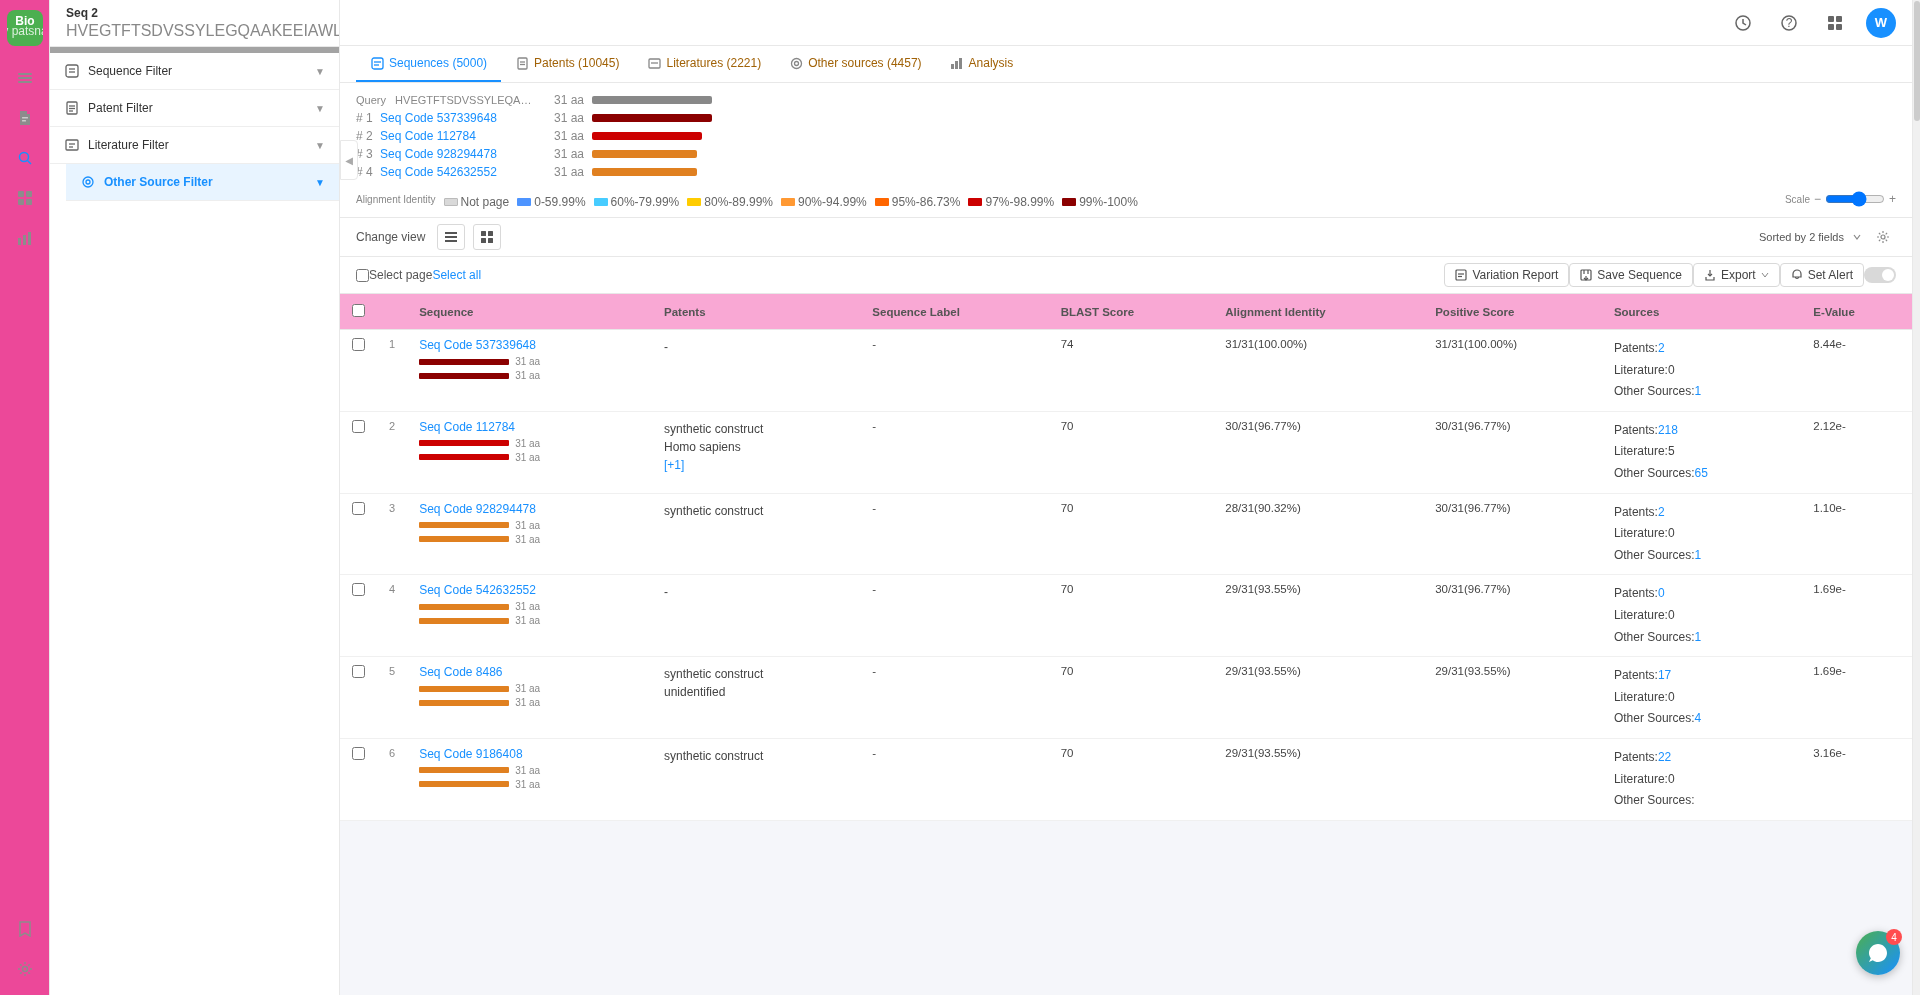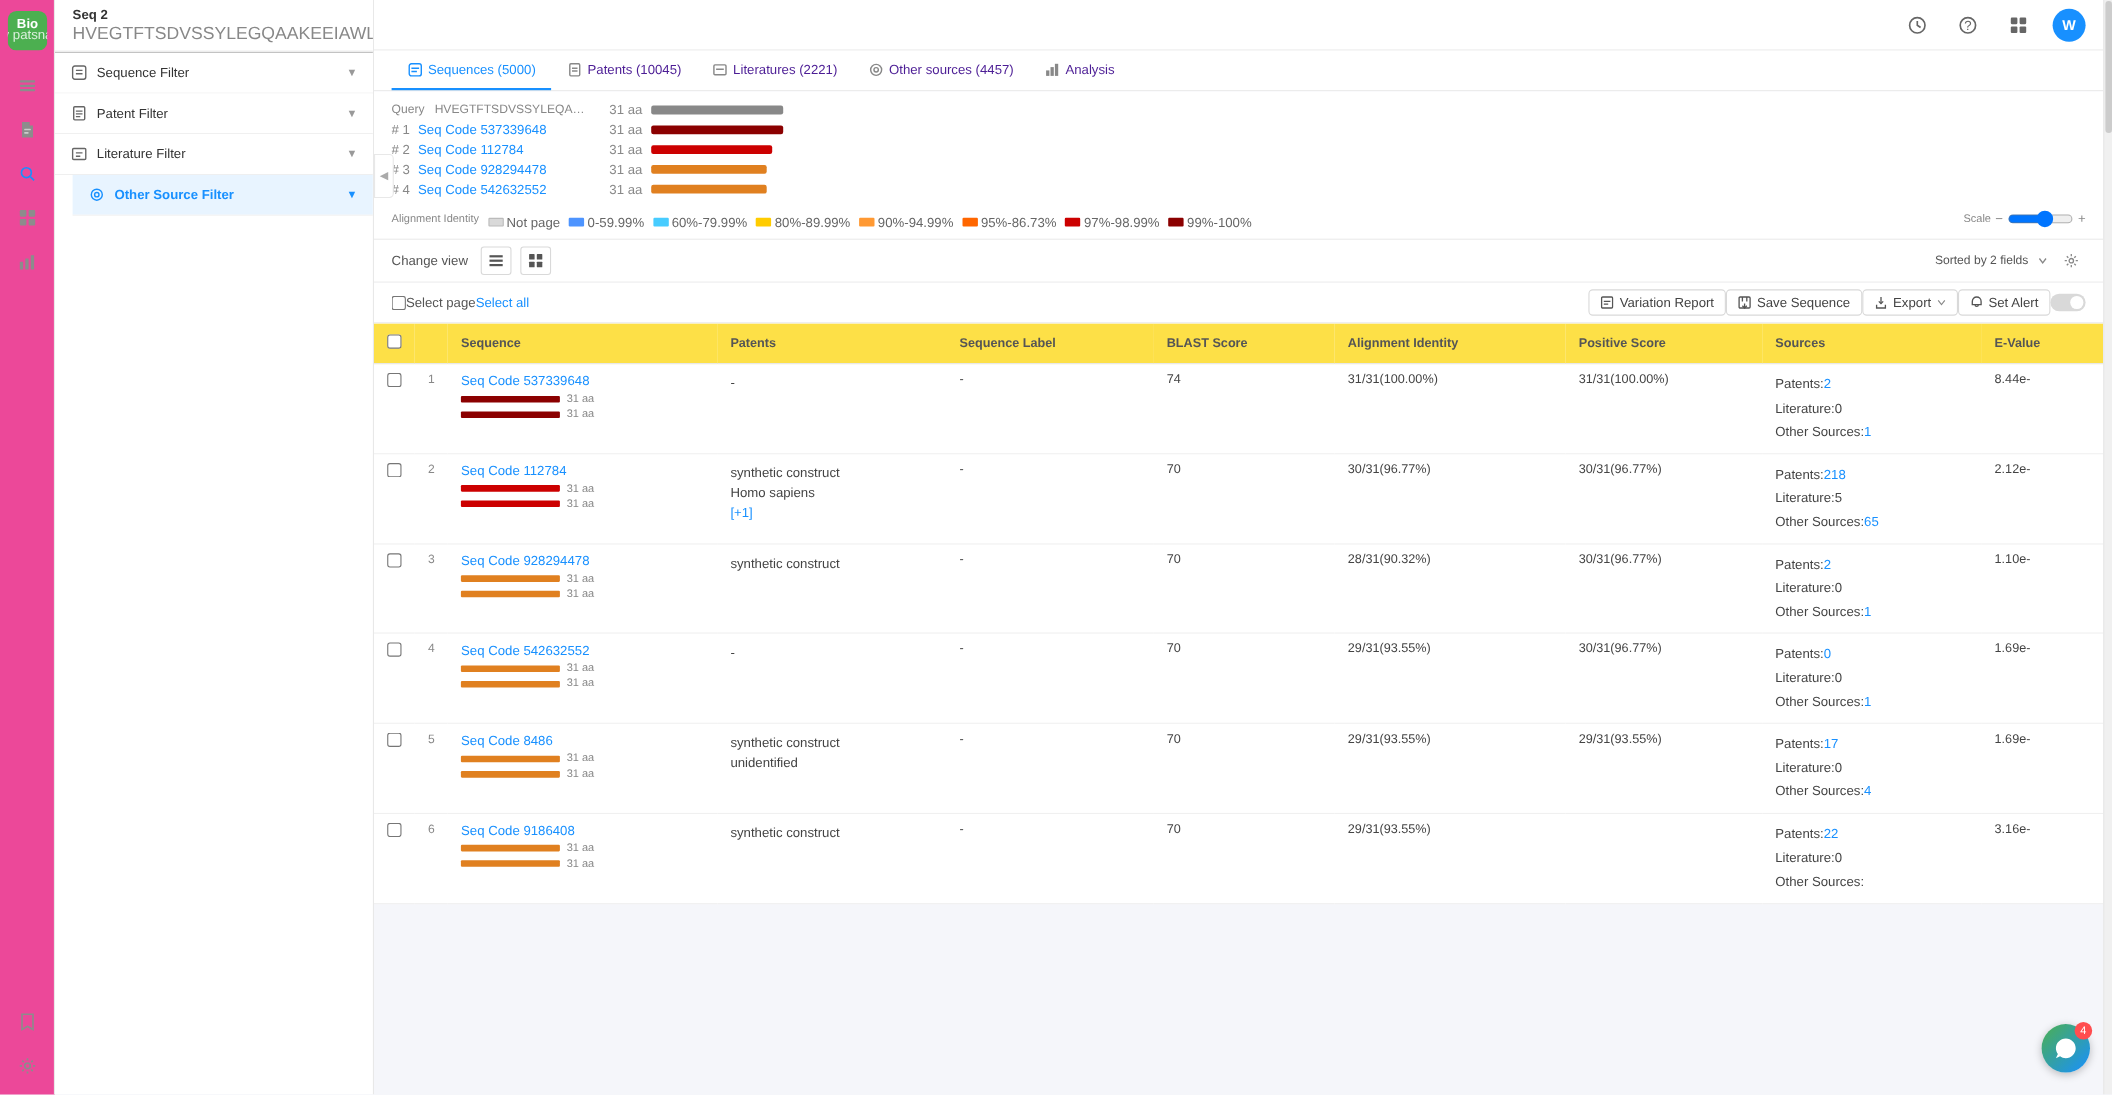--- a/index.html
+++ b/index.html
@@ -156,21 +156,21 @@
       align-items: center;
       padding: 0 16px;
       gap: 0;
     }
     .tab-item {
       display: flex;
       align-items: center;
       gap: 5px;
       padding: 10px 14px;
       cursor: pointer;
-      color: #4c1d95;
+      color: #a16207;
       border-bottom: 2px solid transparent;
       font-size: 12px;
       white-space: nowrap;
     }
     .tab-item.active {
       color: #1890ff;
       border-bottom: 2px solid #1890ff;
       font-weight: 500;
     }
     .tab-icon {
@@ -339,21 +339,21 @@
       flex: 1;
       overflow-y: auto;
       overflow-x: auto;
     }
     table {
       width: 100%;
       border-collapse: collapse;
       background: #fff;
     }
     thead tr {
-      background: #fde047;
+      background: #f9a8d4;
       border-bottom: 1px solid #e8e8e8;
     }
     th {
       padding: 10px 12px;
       text-align: left;
       font-size: 11.5px;
       font-weight: 600;
       color: #555;
       white-space: nowrap;
       border-bottom: 1px solid #e8e8e8;
@@ -426,21 +426,21 @@
 
     .main-wrapper {
       display: flex;
       flex: 1;
       overflow: hidden;
       position: relative;
     }
 
     .top-bar-combined {
       background: #e5e5e5;
-      border-bottom: 1px solid #a3a3a3;
+      border-bottom: 6px solid #a3a3a3;
     }
 
     
     ::-webkit-scrollbar { width: 6px; height: 6px; }
     ::-webkit-scrollbar-track { background: #f0f0f0; }
     ::-webkit-scrollbar-thumb { background: #ccc; border-radius: 3px; }
 
     .chat-bubble {
       position: fixed;
       bottom: 20px;

